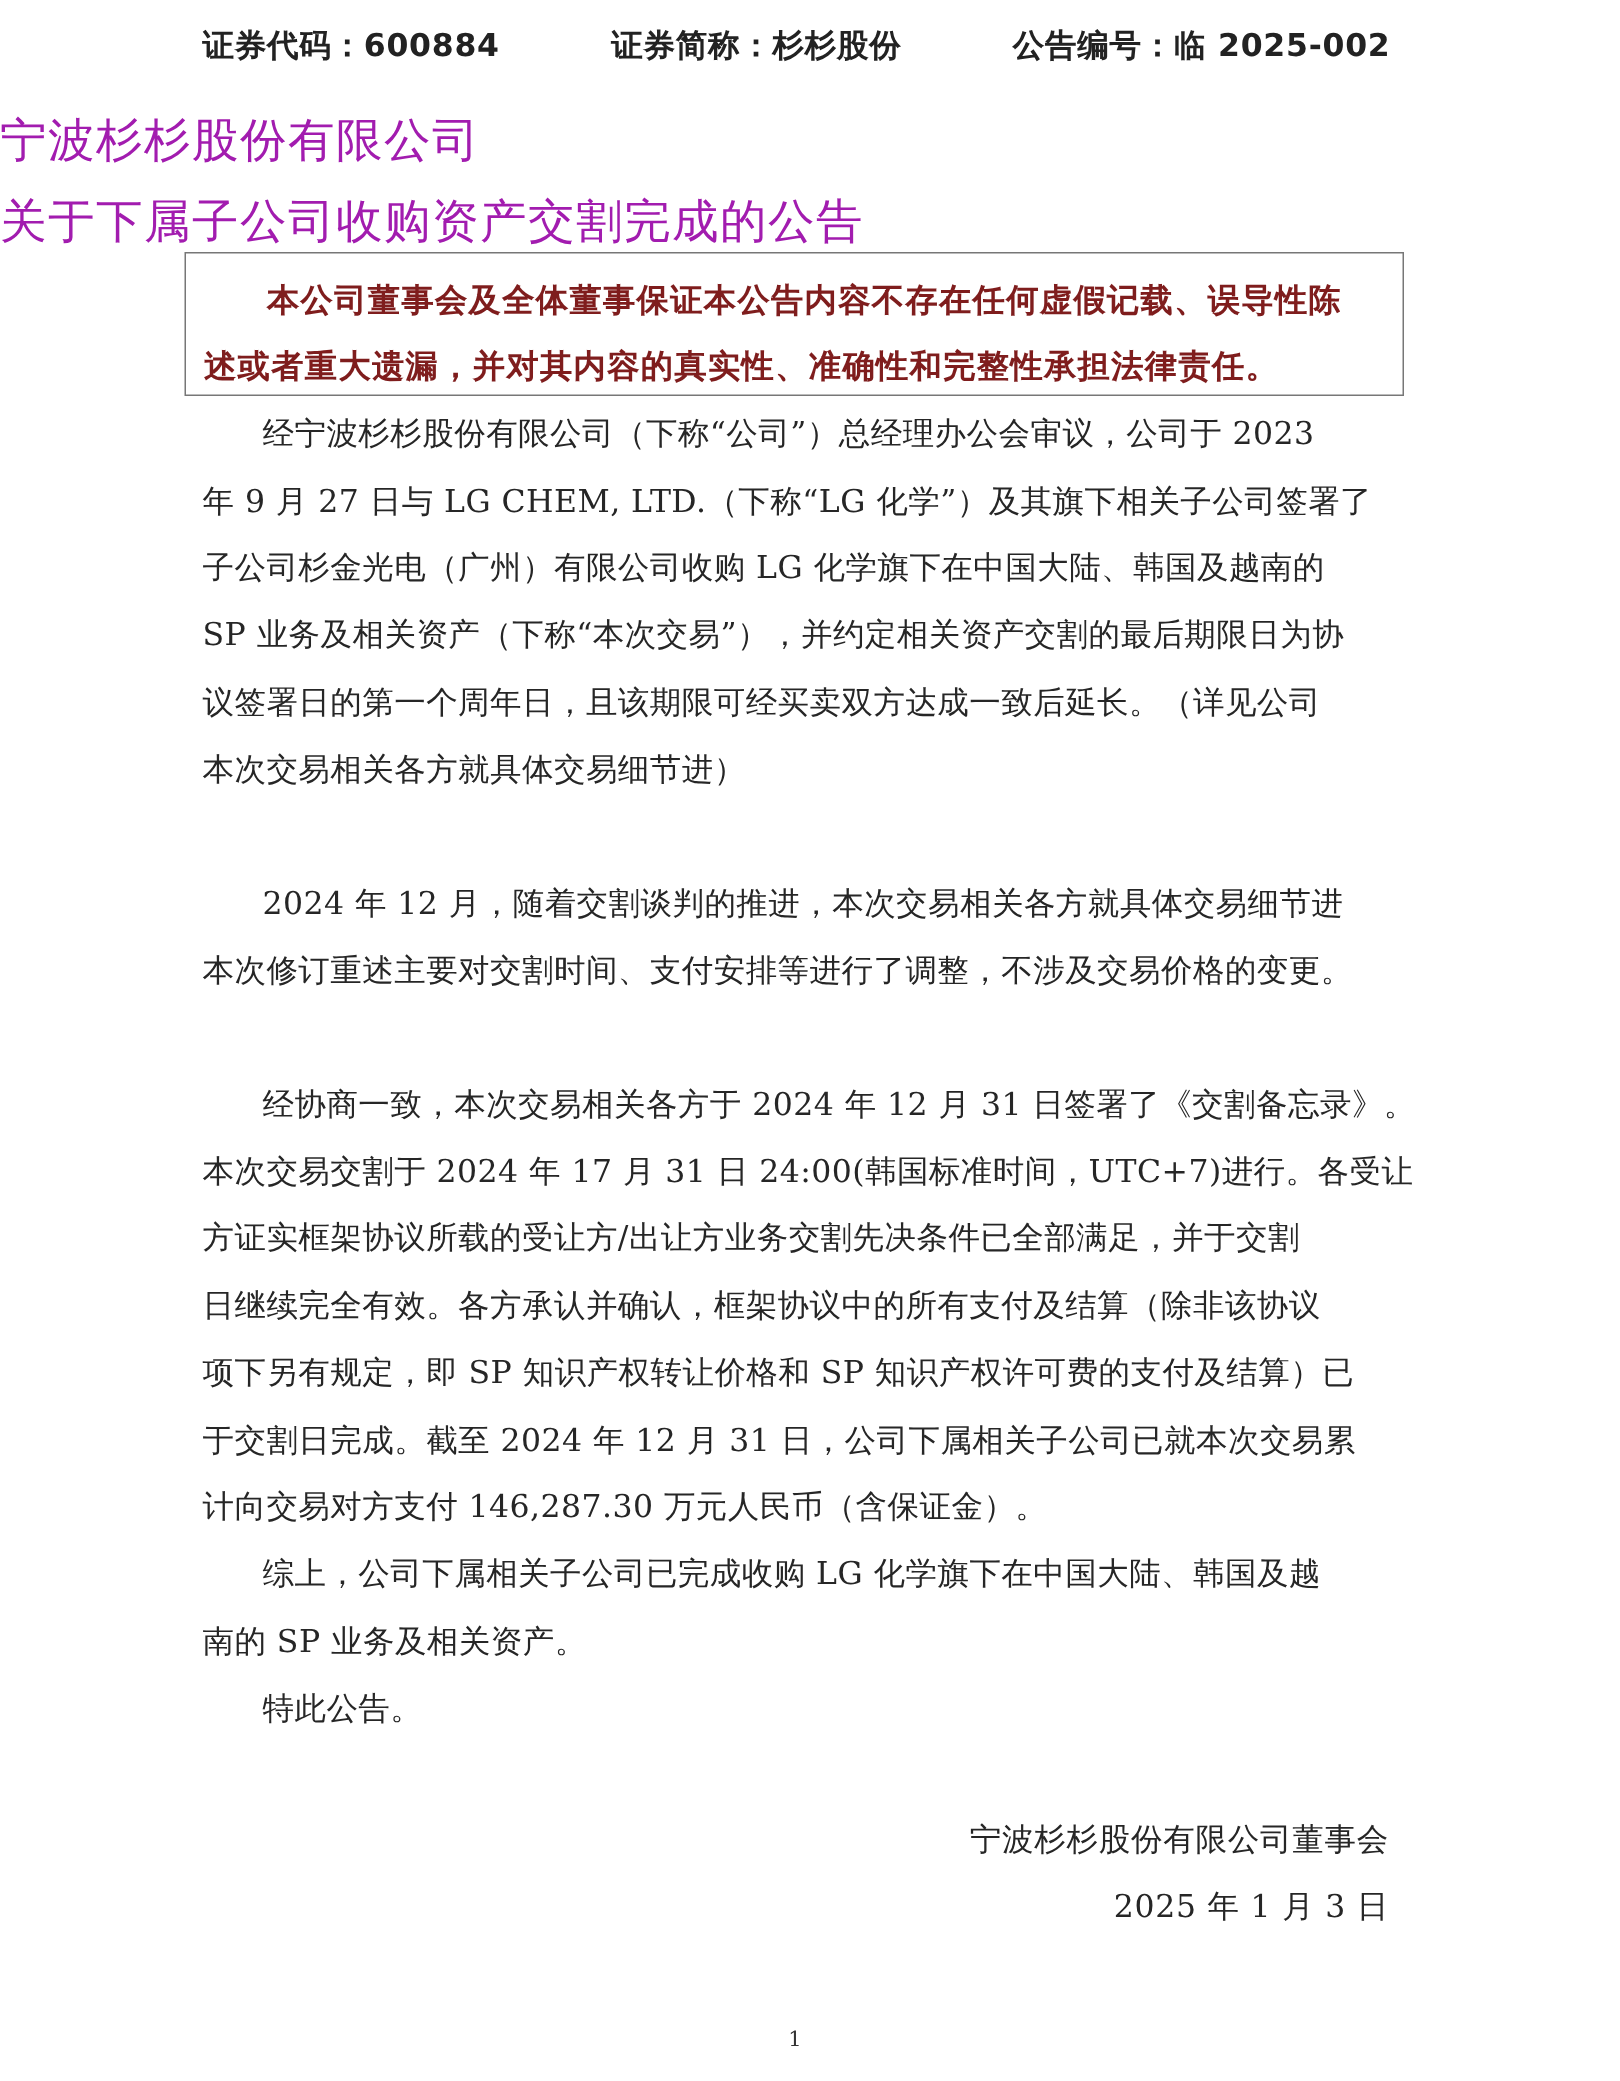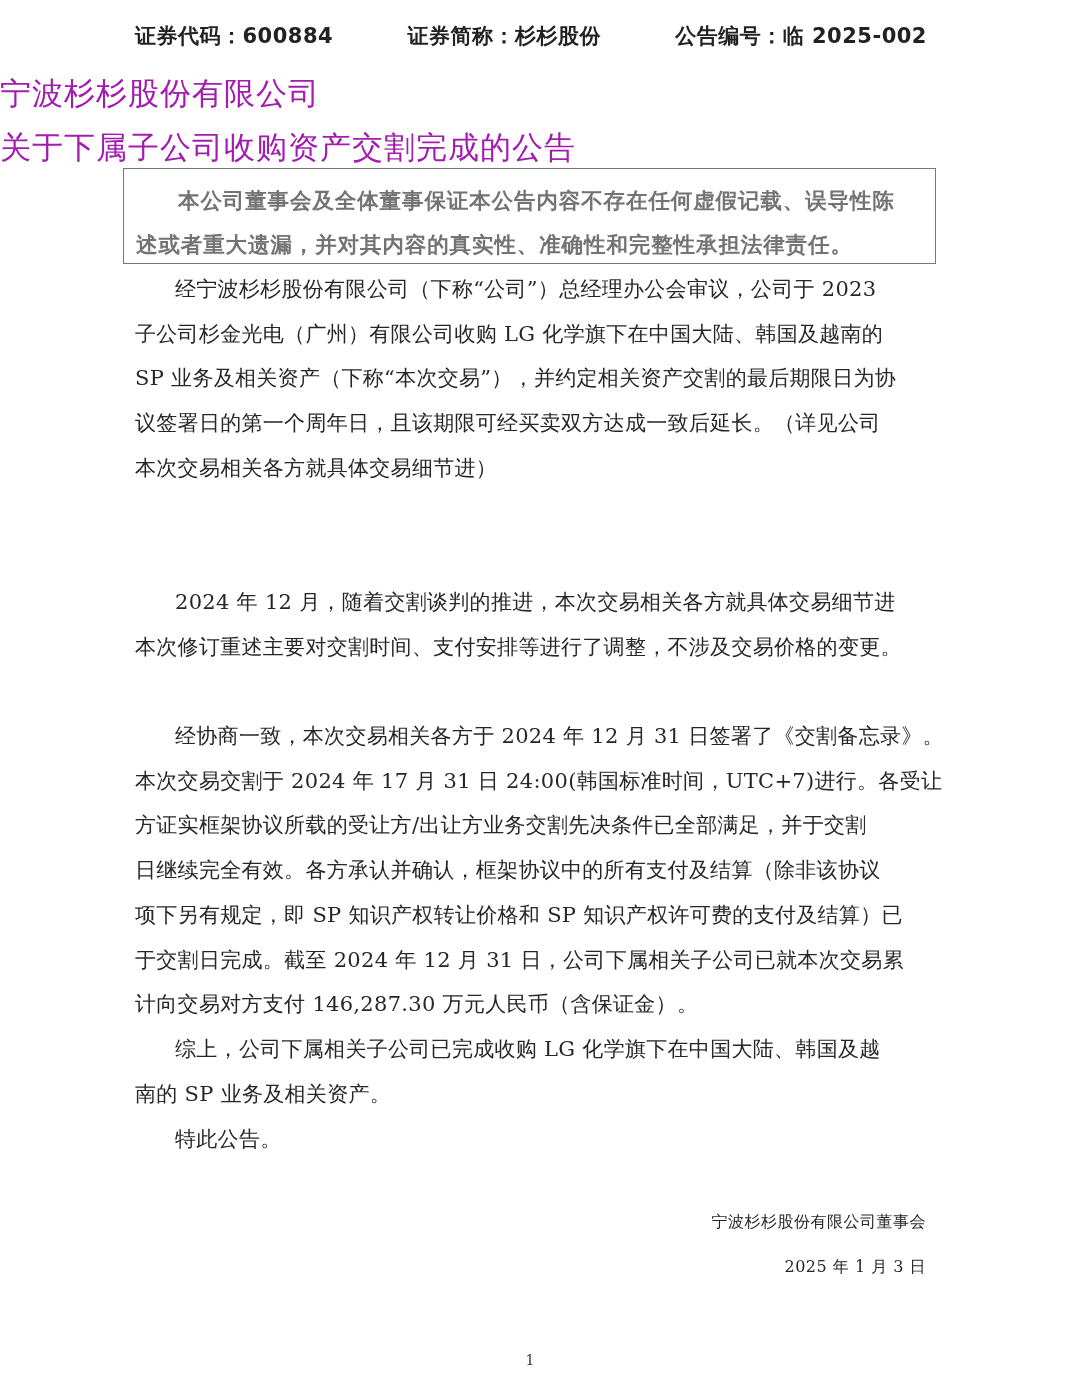--- a/index.html
+++ b/index.html
@@ -16,21 +16,21 @@
       color: #1f1f1f;
     }
     .header-row {
       position: absolute;
       top: 16px;
       left: 135px;
       width: 792px;
       height: 34px;
       display: flex;
       justify-content: space-between;
-      align-items: flex-end;
+      align-items: flex-start;
       font-family: "DejaVu Sans", "Liberation Sans", sans-serif;
       font-size: 21px;
       font-weight: bold;
       color: #222;
       letter-spacing: 0.5px;
     }
     .title {
       position: absolute;
       left: 0;
       width: 1080px;
@@ -49,21 +49,21 @@
       left: 123px;
       width: 813px;
       height: 96px;
       border: 1.5px solid #777;
       box-sizing: border-box;
       padding: 10px 10px 0 12px;
       font-family: "DejaVu Sans", "Liberation Sans", sans-serif;
       font-weight: bold;
       font-size: 21.5px;
       line-height: 44px;
-      color: #737373;
+      color: #7f1d1d;
     }
     .disclaimer-box .line {
       display: block;
       white-space: nowrap;
       letter-spacing: 0.9px;
     }
     .disclaimer-box .line.first { padding-left: 42px; }
     .body-text {
       position: absolute;
       left: 135px;
@@ -80,21 +80,21 @@
     .body-text .ln.indent { padding-left: 40px; }
     .p1 { top: 267px; }
     .p2 { top: 580px; }
     .p3 { top: 714px; }
     .p4 { top: 1027px; }
     .p5 { top: 1117px; }
     .signature {
       position: absolute;
       right: 154px;
       text-align: right;
-      font-size: 16px;
+      font-size: 21px;
       color: #262626;
       white-space: nowrap;
       letter-spacing: 0.5px;
     }
     .sig-org { top: 1212px; }
     .sig-date { top: 1257px; }
     .page-number {
       position: absolute;
       top: 1352px;
       left: 0;
@@ -116,20 +116,21 @@
 <div class="title title-1">宁波杉杉股份有限公司</div>
 <div class="title title-2">关于下属子公司收购资产交割完成的公告</div>
 
 <div class="disclaimer-box">
   <span class="line first">本公司董事会及全体董事保证本公告内容不存在任何虚假记载、误导性陈</span>
   <span class="line">述或者重大遗漏，并对其内容的真实性、准确性和完整性承担法律责任。</span>
 </div>
 
 <div class="body-text p1">
   <span class="ln indent">经宁波杉杉股份有限公司（下称“公司”）总经理办公会审议，公司于 2023</span>
+  <span class="ln">年 9 月 27 日与 LG  CHEM,  LTD.（下称“LG 化学”）及其旗下相关子公司签署了</span>
   <span class="ln">子公司杉金光电（广州）有限公司收购 LG 化学旗下在中国大陆、韩国及越南的</span>
   <span class="ln">SP 业务及相关资产（下称“本次交易”），并约定相关资产交割的最后期限日为协</span>
   <span class="ln">议签署日的第一个周年日，且该期限可经买卖双方达成一致后延长。（详见公司</span>
   <span class="ln">本次交易相关各方就具体交易细节进）</span>
 </div>
 
 <div class="body-text p2">
   <span class="ln indent">2024 年 12 月，随着交割谈判的推进，本次交易相关各方就具体交易细节进</span>
   <span class="ln">本次修订重述主要对交割时间、支付安排等进行了调整，不涉及交易价格的变更。</span>
 </div>

